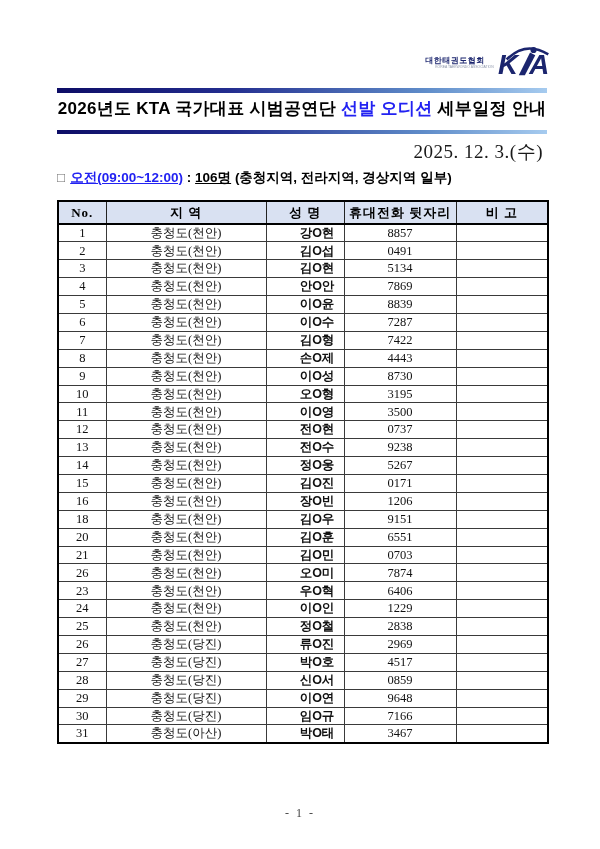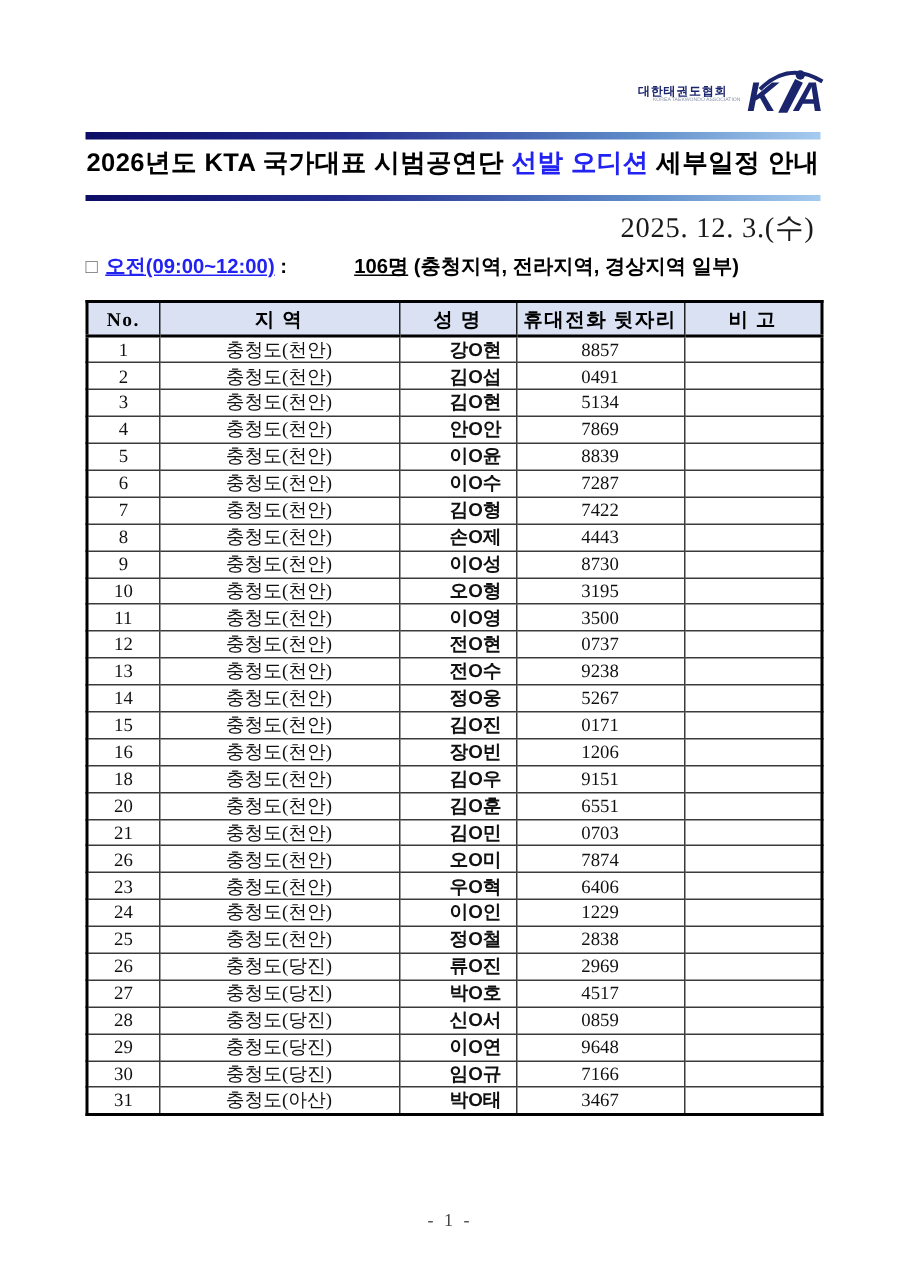--- a/index.html
+++ b/index.html
@@ -55,21 +55,21 @@
 
   
   .session {
     position:absolute; top:169px; left:57px;
     font-family:"Liberation Sans", sans-serif;
     font-size:13.5px; font-weight:bold; color:#000;
     white-space:nowrap;
   }
   .session .bullet { color:#6e6e6e; font-weight:normal; margin-right:5px; }
   .session .time { color:var(--accent-blue,#2222f2); text-decoration:underline; }
-  .session .count { text-decoration:underline;margin-left:41px; }
+  .session .count { text-decoration:underline; }
 
   
   table.sched {
     position:absolute; top:200px; left:57px;
     width:490px;
     border-collapse:collapse;
     border:2px solid #000;
     table-layout:fixed;
   }
   .sched th {

